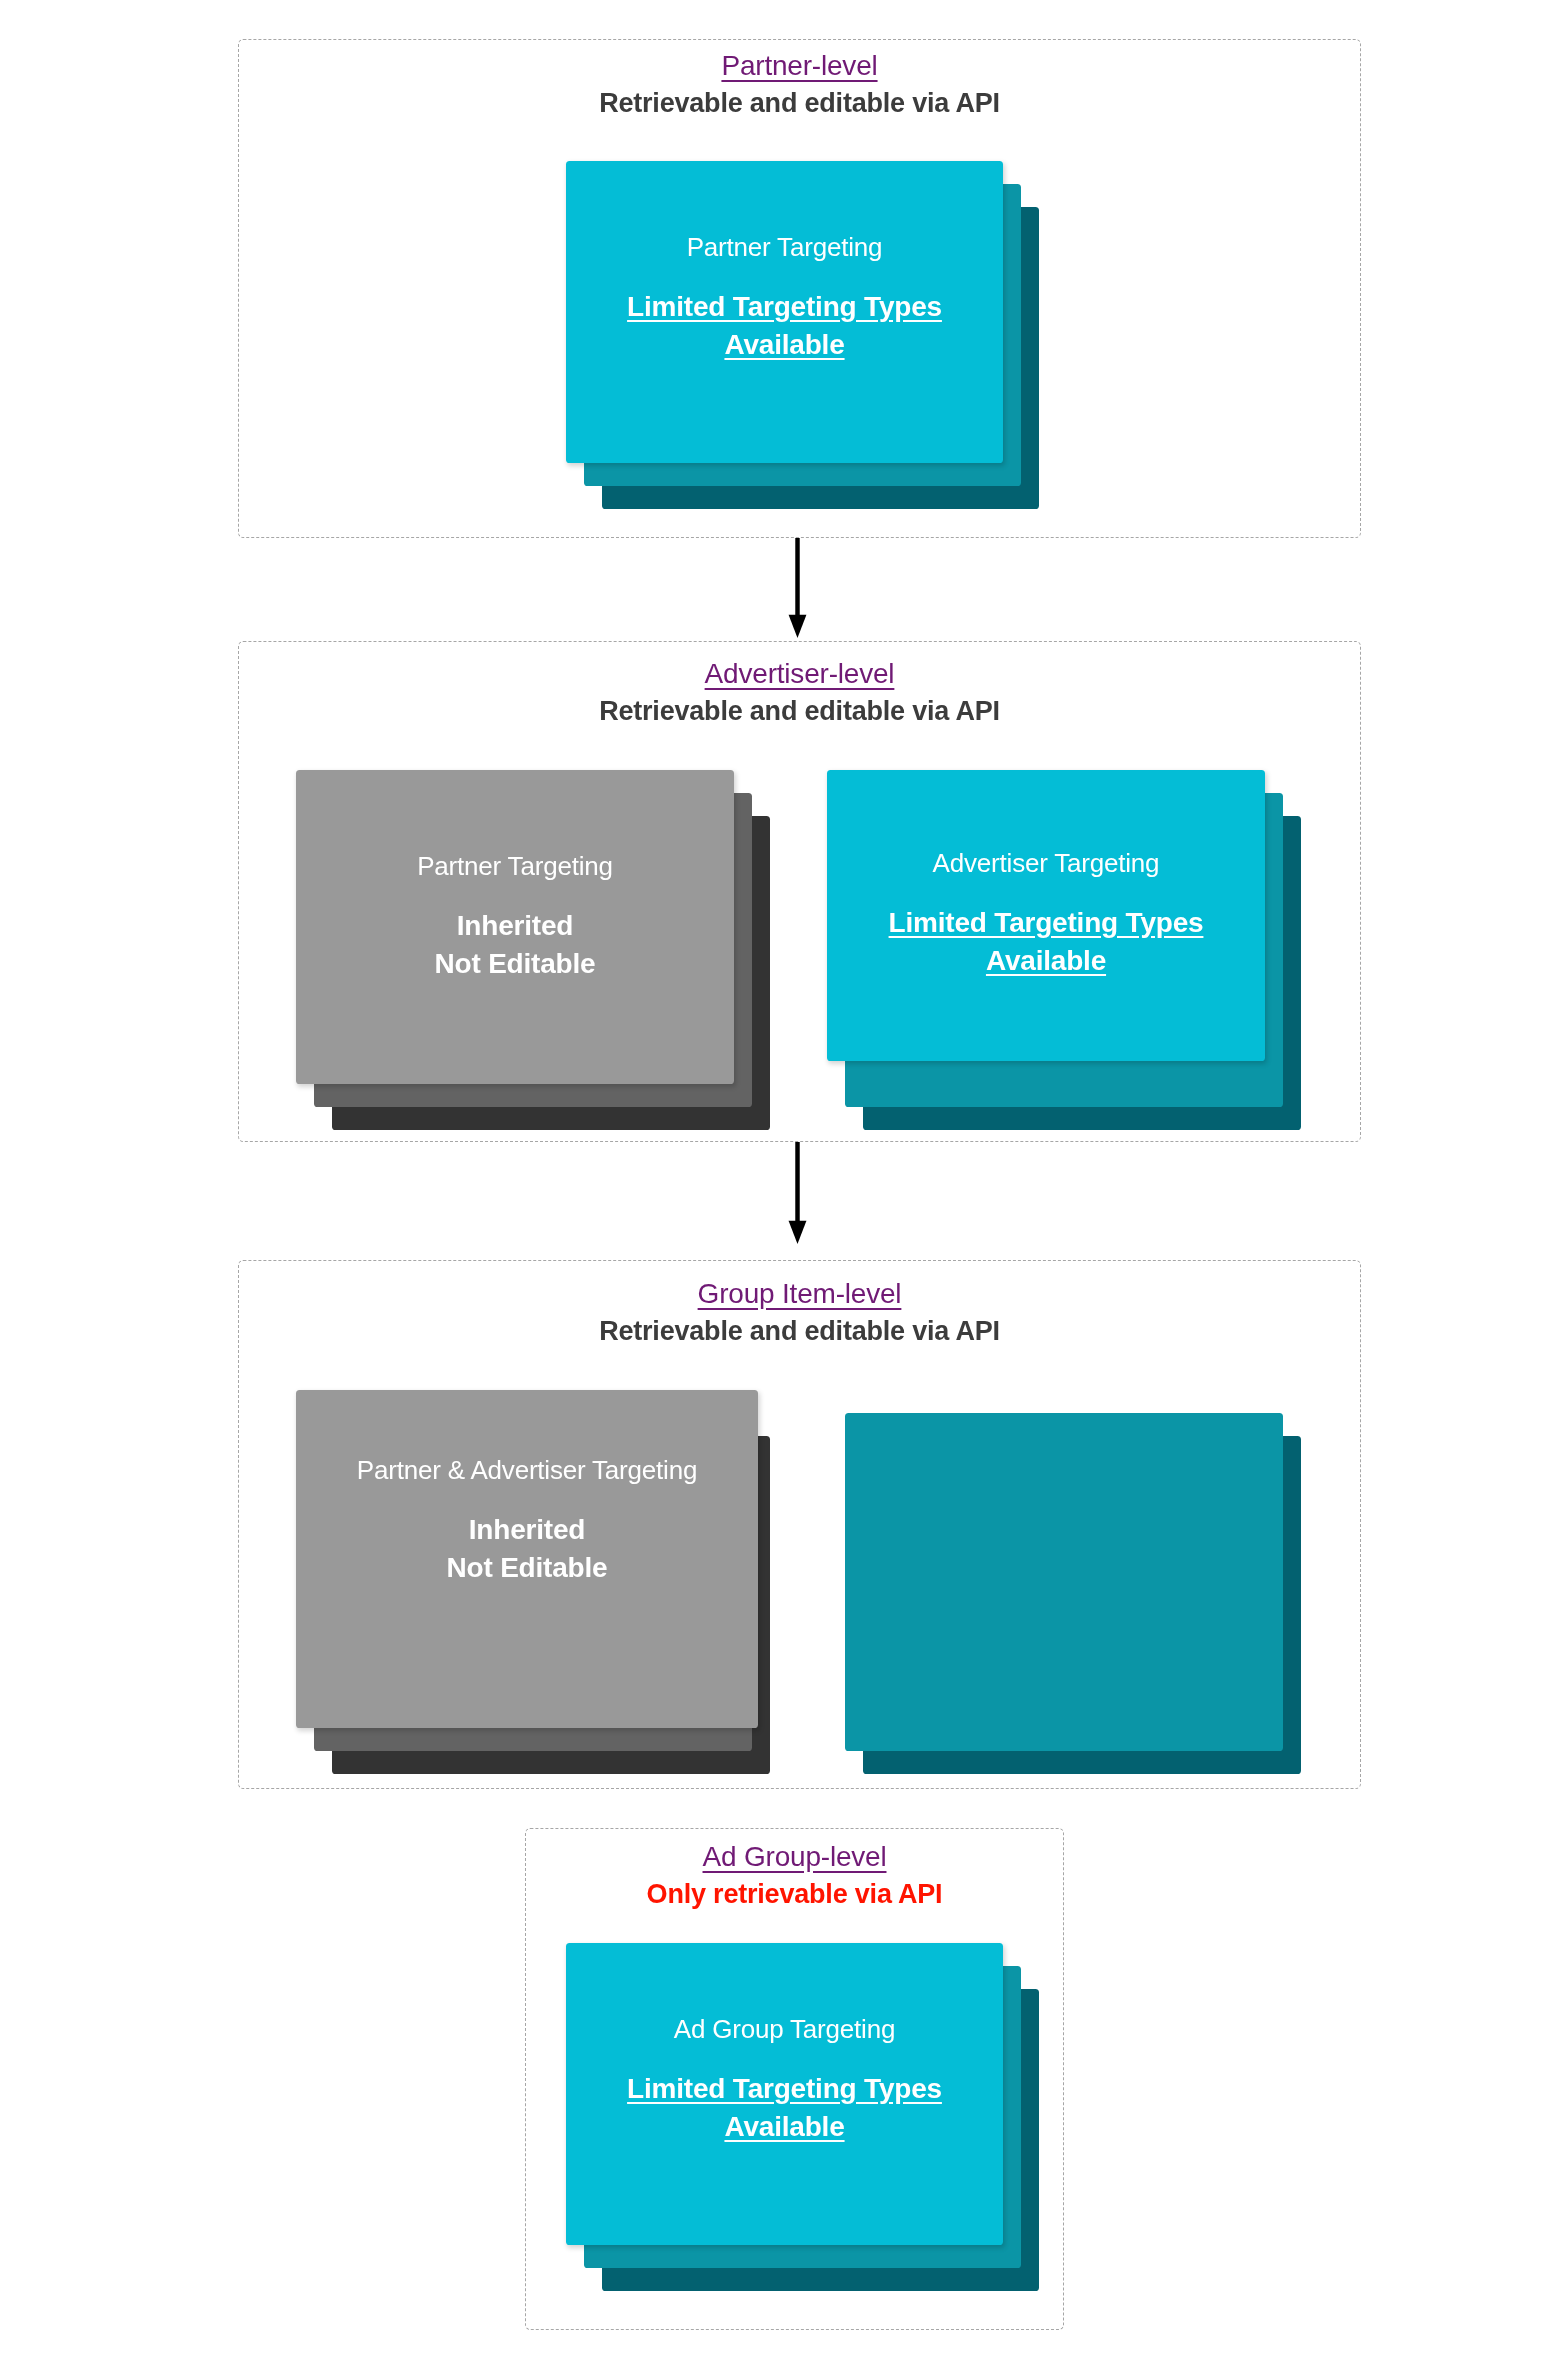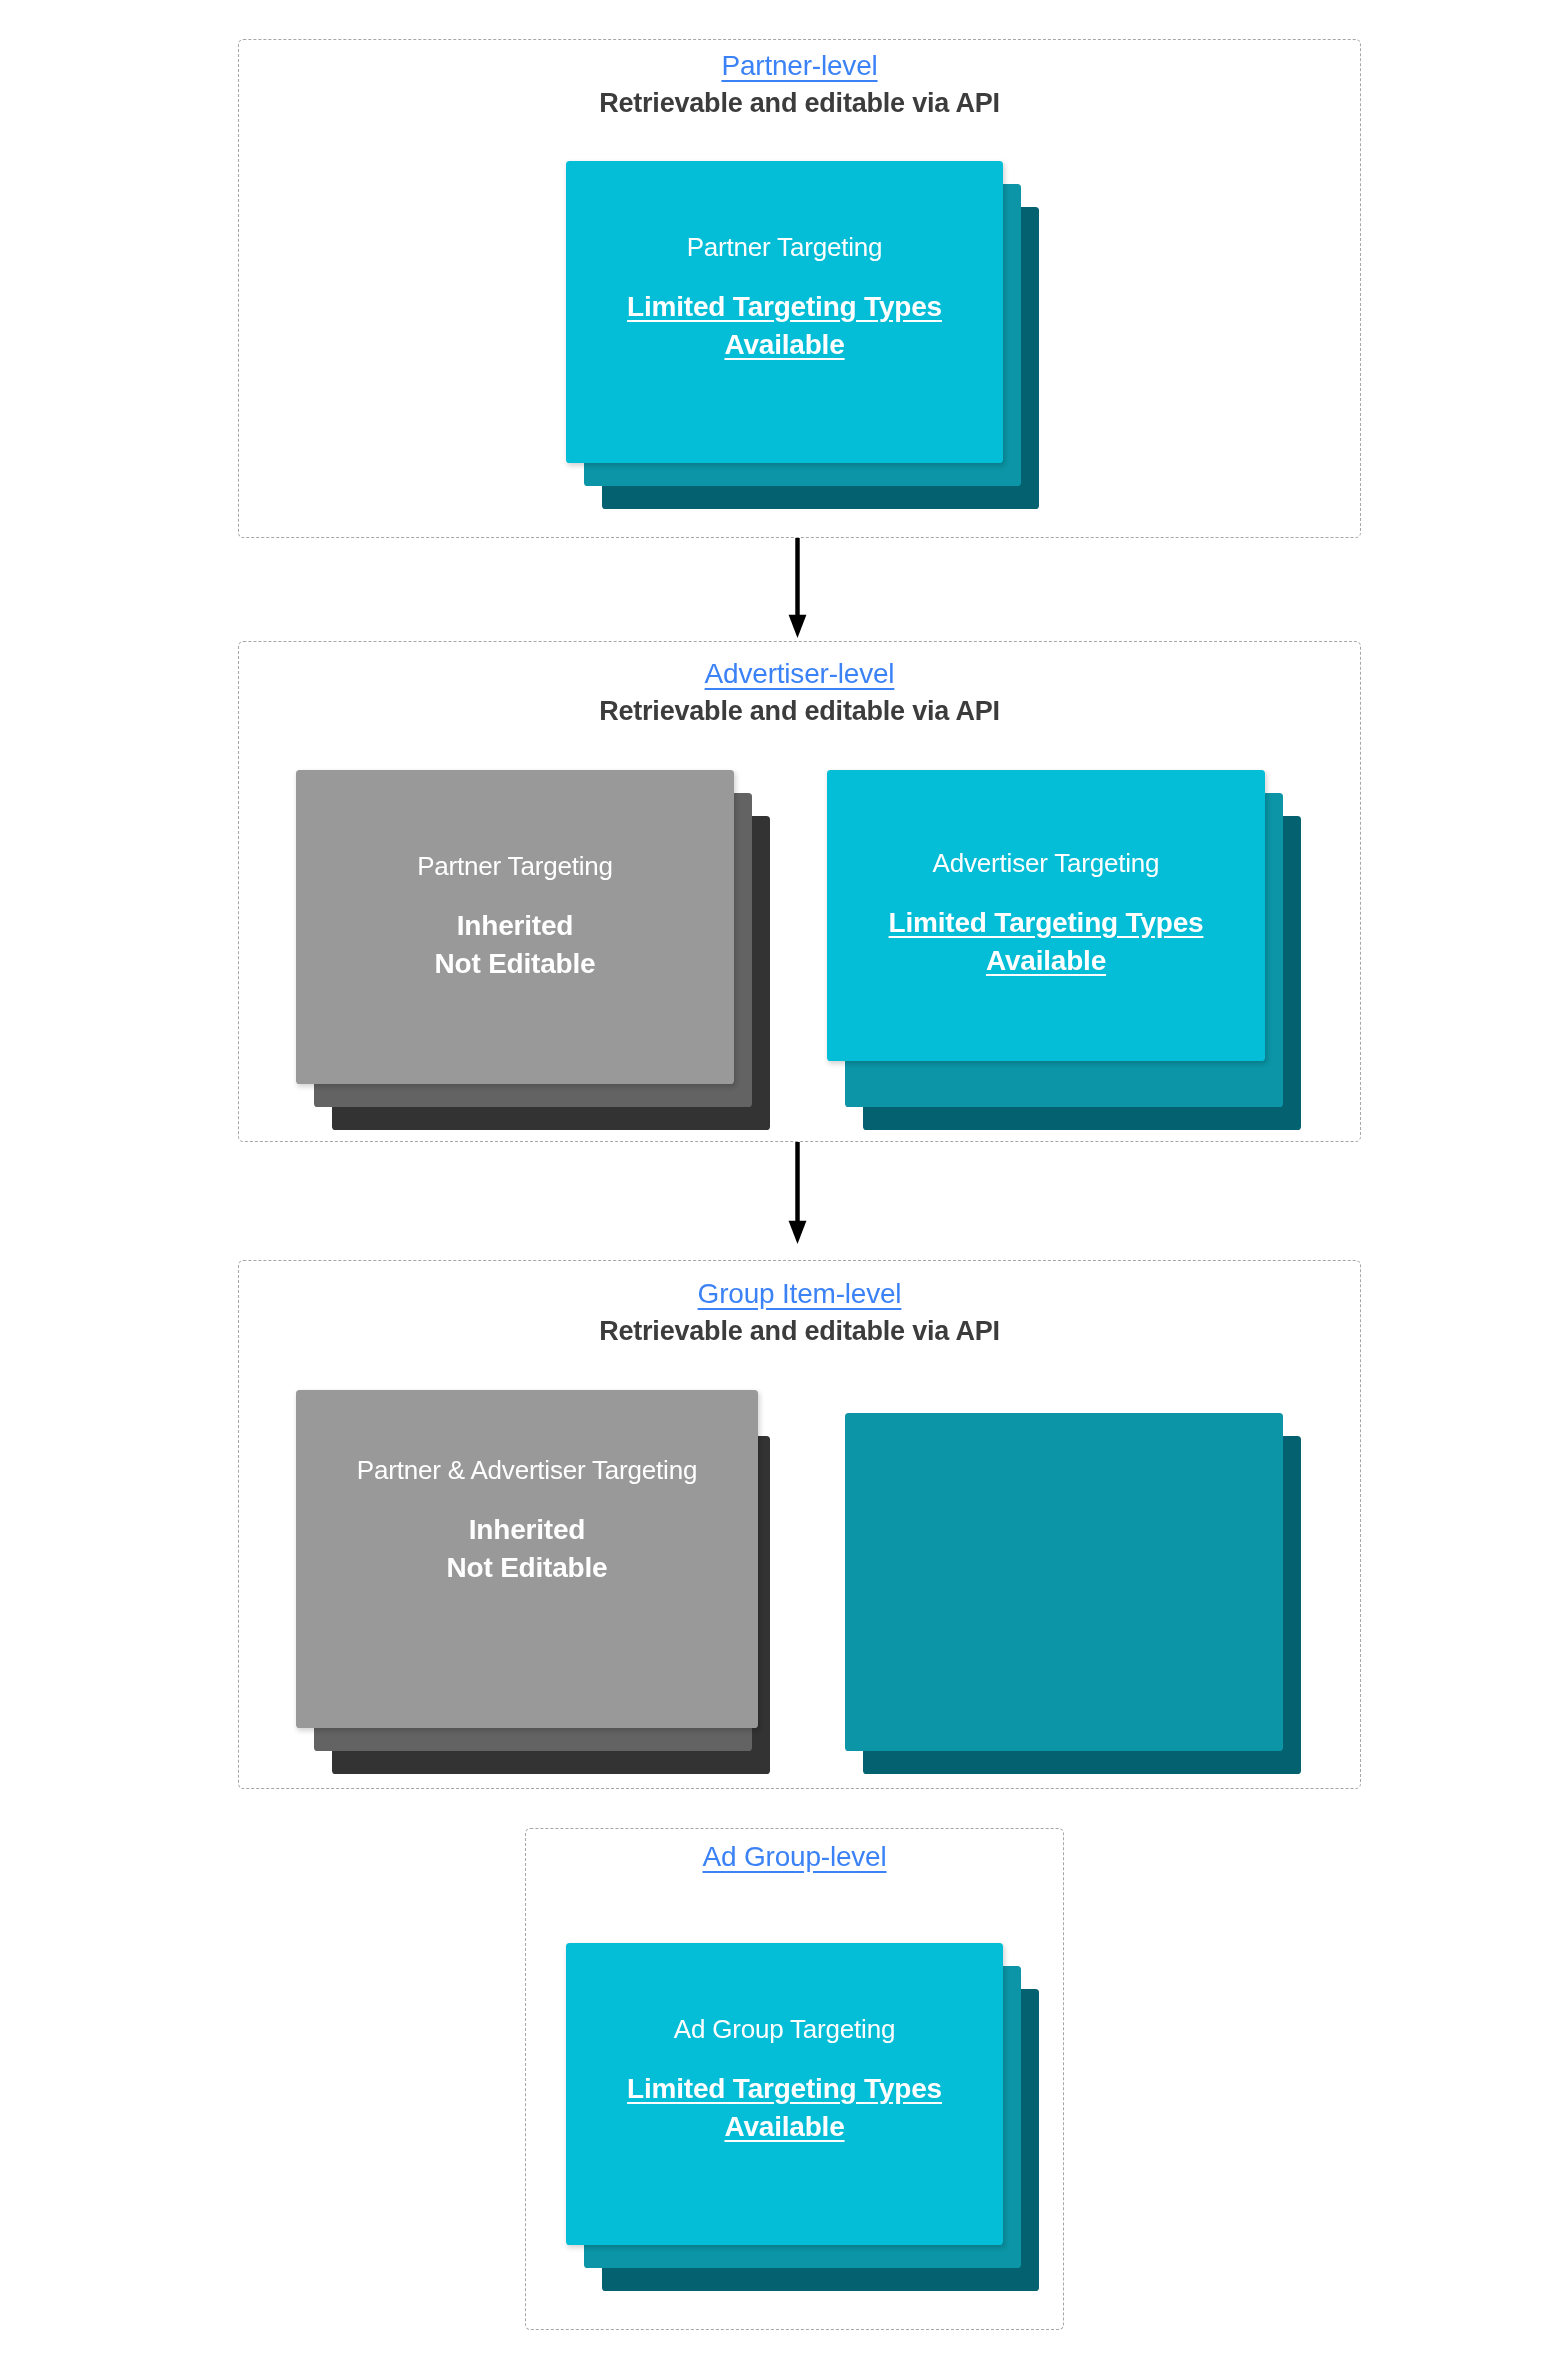--- a/index.html
+++ b/index.html
@@ -29,21 +29,21 @@
     position: absolute;
     left: 0;
     right: 0;
     text-align: center;
     pointer-events: none;
   }
   .level-title {
     display: inline-block;
     font-size: 28px;
     font-weight: 400;
-    color: #3b82f6;
+    color: #701a75;
     text-decoration: underline;
     text-underline-offset: 4.5px;
     line-height: 1.22;
     letter-spacing: -0.2px;
   }
   .level-sub {
     display: block;
     font-size: 27px;
     font-weight: 700;
     color: #3c3c3c;
@@ -198,20 +198,21 @@
 
 <div class="card-stack cyan" style="left:827px; top:1390px; width:473px; height:384px;">
   <div class="card-layer back" style="width:438px; height:338px;"></div>
   <div class="card-layer mid" style="width:438px; height:338px;"></div>
 </div>
 
 <div class="level-box" style="left:525px; top:1828px; width:539px; height:502px;"></div>
 
 <div class="level-head" style="left:525px; top:1840px; width:539px;">
   <span class="level-title">Ad Group-level</span>
+  <span class="level-sub warn">Only retrievable via API</span>
 </div>
 
 <div class="card-stack cyan" style="left:566px; top:1943px; width:473px; height:350px;">
   <div class="card-layer back" style="width:437px; height:302px;"></div>
   <div class="card-layer mid" style="width:437px; height:302px;"></div>
   <div class="card-layer front" style="width:437px; height:302px;">
     <div class="card-body" style="top:70px;">
       <span class="card-title">Ad Group Targeting</span>
       <span class="card-note underlined">Limited Targeting Types Available</span>
     </div>

